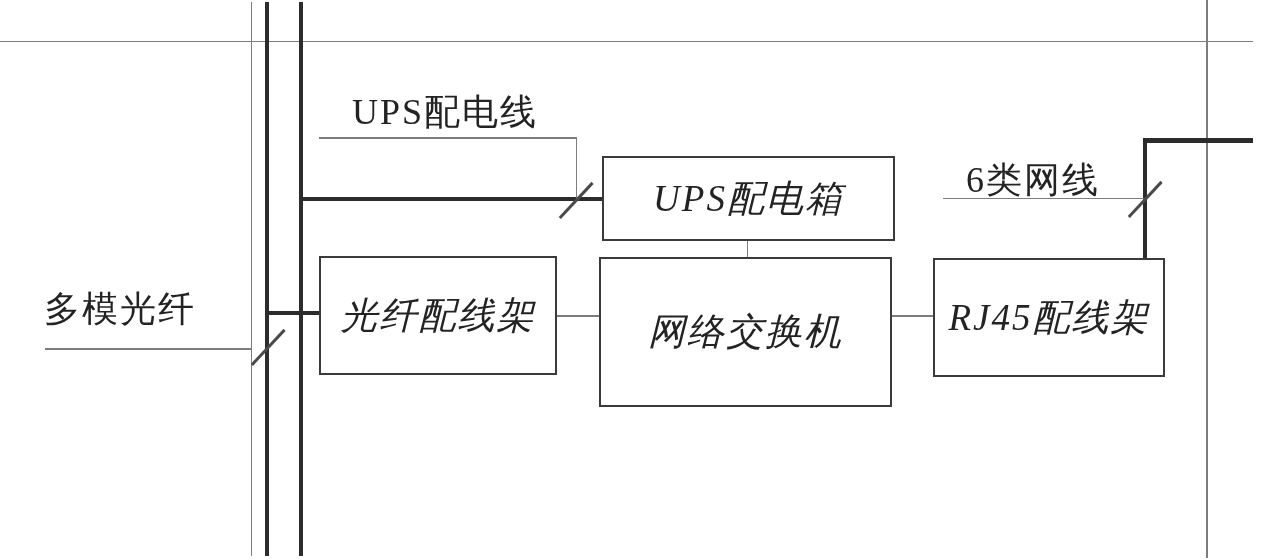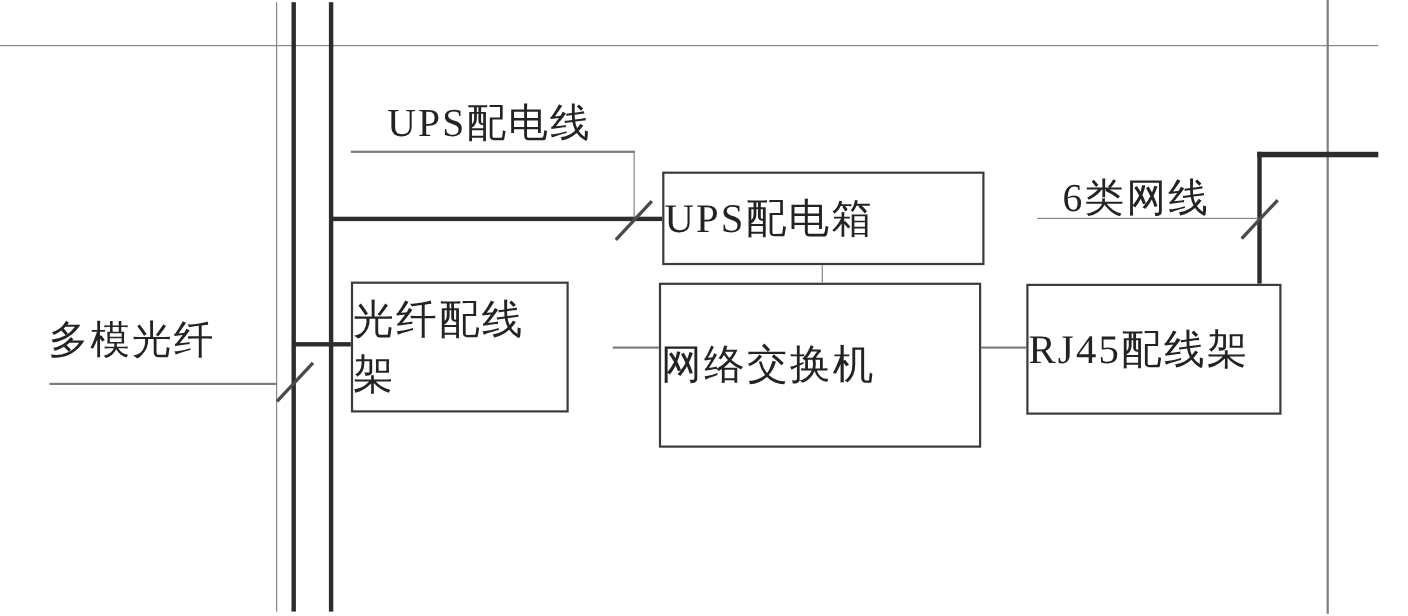--- a/index.html
+++ b/index.html
@@ -19,23 +19,24 @@
   .hline{height:1.5px;}
   .vline{width:1.5px;}
   .hline.thick{height:4.5px;background:var(--line-thick);}
   .vline.thick{width:4.5px;background:var(--line-thick);}
   .tick{
     position:absolute;width:48px;height:2.5px;background:#4a4a4a;
     transform:rotate(-47deg);transform-origin:center;
   }
   .box{
     position:absolute;border:2px solid var(--box-border);background:var(--bg);
-    display:flex;align-items:center;
+    display:flex;align-items:center;justify-content:center;
     font-size:37px;letter-spacing:2px;color:var(--text);
     box-sizing:border-box;
+    font-style:italic;
   }
   .lbl{
     position:absolute;font-size:36px;letter-spacing:2px;color:var(--text);
     white-space:nowrap;
     text-align:center;
   }
 </style>
 </head>
 <body>
 
@@ -63,21 +64,21 @@
   <div class="hline" style="left:45px;top:348px;width:207px;"></div>
 
   <div class="tick" style="left:552px;top:199px;"></div>
   <div class="tick" style="left:1121px;top:198px;"></div>
   <div class="tick" style="left:244px;top:346px;"></div>
 
   <div class="box" style="left:602px;top:156px;width:293px;height:85px;">
     <span>UPS配电箱</span>
   </div>
 
-  <div class="box" style="left:319px;top:256px;width:198px;height:119px;">
+  <div class="box" style="left:319px;top:256px;width:238px;height:119px;">
     <span>光纤配线架</span>
   </div>
 
   <div class="box" style="left:599px;top:257px;width:293px;height:150px;">
     <span>网络交换机</span>
   </div>
 
   <div class="box" style="left:933px;top:258px;width:232px;height:119px;">
     <span>RJ45配线架</span>
   </div>

